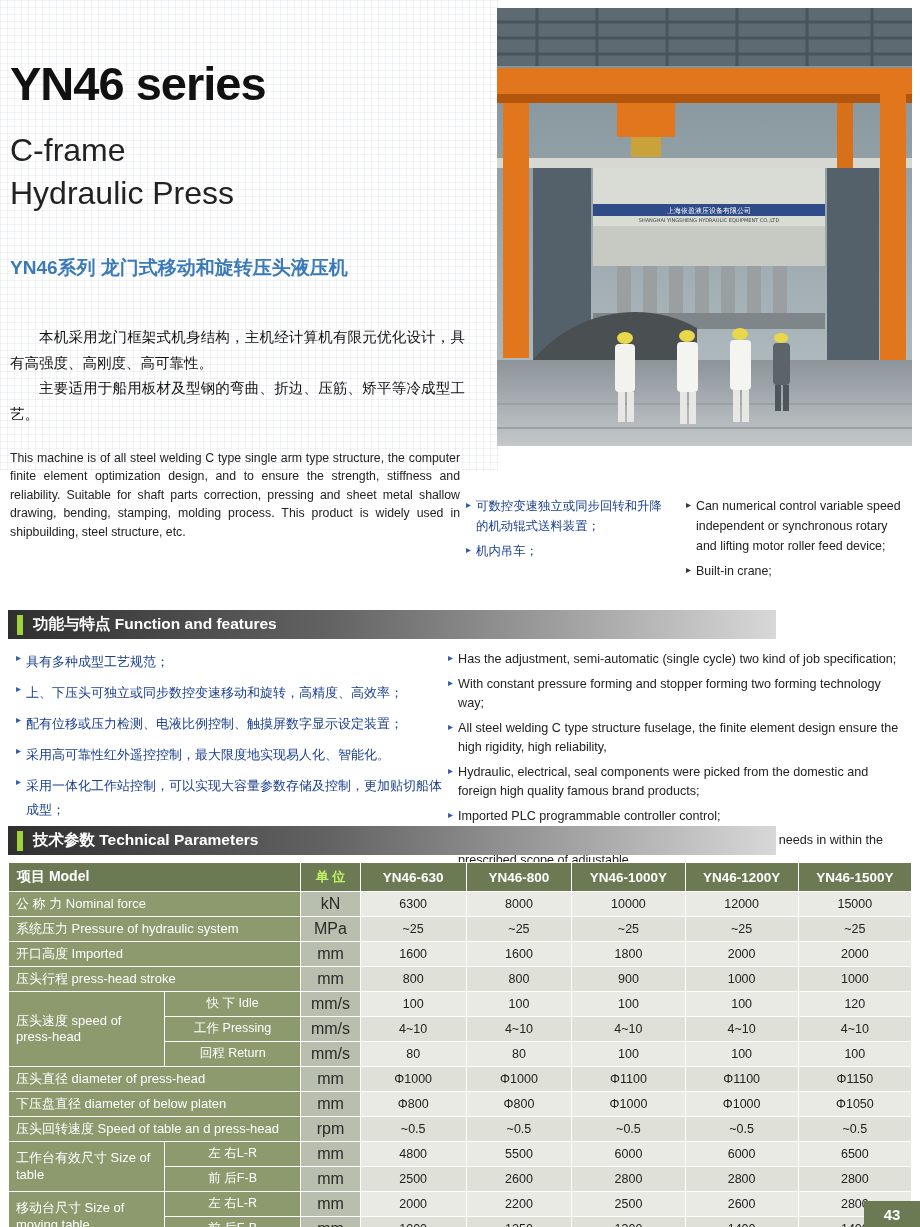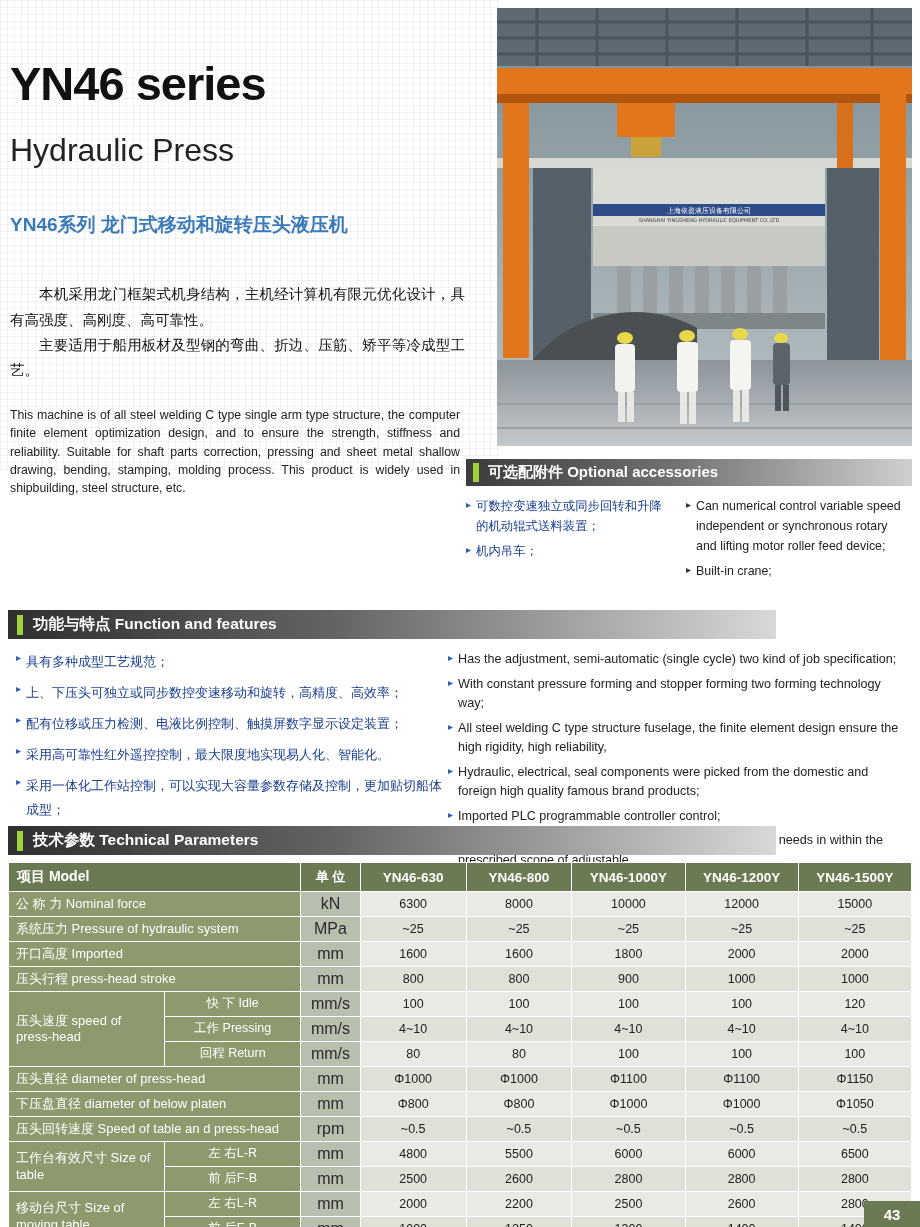--- a/index.html
+++ b/index.html
@@ -86,21 +86,21 @@
 
   
   .tbl-wrap{position:absolute; left:8px; top:862px; width:904px;}
   table{border-collapse:collapse; width:904px; font-size:12.5px;}
   td,th{border:1px solid #ffffff; padding:0;}
   .hdr-cell{
     background:#6b7a53; color:#fff; font-weight:bold; text-align:left;
     padding:5px 8px; font-size:14px;
   }
   .hdr-unit{
-    background:#6b7a53; color:#ffffff; font-weight:bold; 
+    background:#6b7a53; color:#bef264; font-weight:bold; 
     padding:5px 4px; font-size:13px;
   }
   .hdr-model{
     background:#6b7a53; color:#fff; font-weight:bold; text-align:center;
     padding:5px 4px; font-size:13.5px;
   }
   .lbl{
     background:#8c9a6e; color:#fff; text-align:left; padding:3px 7px; font-size:13px;
     line-height:1.25;
   }
@@ -127,20 +127,21 @@
 </head>
 <body>
 
 <div class="dot-bg"></div>
 
 <div class="page">
 
   <div class="hdr-left">
     <div class="title-main">YN46 series</div>
     <div class="title-sub">
+      <div>C-frame</div>
       <div>Hydraulic Press</div>
     </div>
     <div class="title-cn">YN46系列 龙门式移动和旋转压头液压机</div>
 
     <div class="intro-cn">
       <p style="text-indent:2em;">本机采用龙门框架式机身结构，主机经计算机有限元优化设计，具有高强度、高刚度、高可靠性。</p>
       <p style="text-indent:2em;">主要适用于船用板材及型钢的弯曲、折边、压筋、矫平等冷成型工艺。</p>
     </div>
     <div class="intro-en">This machine is of all steel welding C type single arm type structure, the computer finite element optimization design, and to ensure the strength, stiffness and reliability. Suitable for shaft parts correction, pressing and sheet metal shallow drawing, bending, stamping, molding process. This product is widely used in shipbuilding, steel structure, etc.</div>
   </div>
@@ -231,24 +232,20 @@
       </g>
       <g>
         <ellipse cx="284" cy="330" rx="7" ry="5" fill="#e9d84a"></ellipse>
         <rect x="276" y="335" width="17" height="42" rx="4" fill="#5c646a"></rect>
         <rect x="278" y="377" width="6" height="26" fill="#4e565c"></rect>
           <rect x="286" y="377" width="6" height="26" fill="#4e565c"></rect>
       </g>
     </svg>
   </div>
 
-  <div class="opt-bar">
-    <div class="mark"></div>
-    <div class="txt">可选配附件 Optional accessories</div>
-  </div>
 
   <div class="opt-cols">
     <div class="opt-col cn">
       <div class="li">
           <span class="arw">▸</span>
           <span>可数控变速独立或同步回转和升降的机动辊式送料装置；</span>
         </div>
       <div class="li">
           <span class="arw">▸</span>
           <span>机内吊车；</span>

